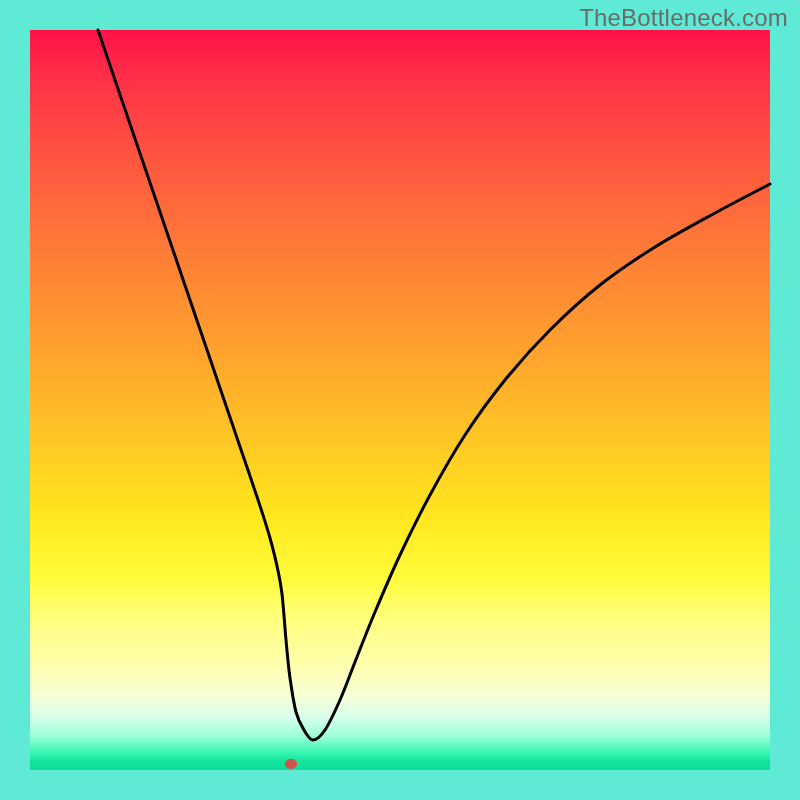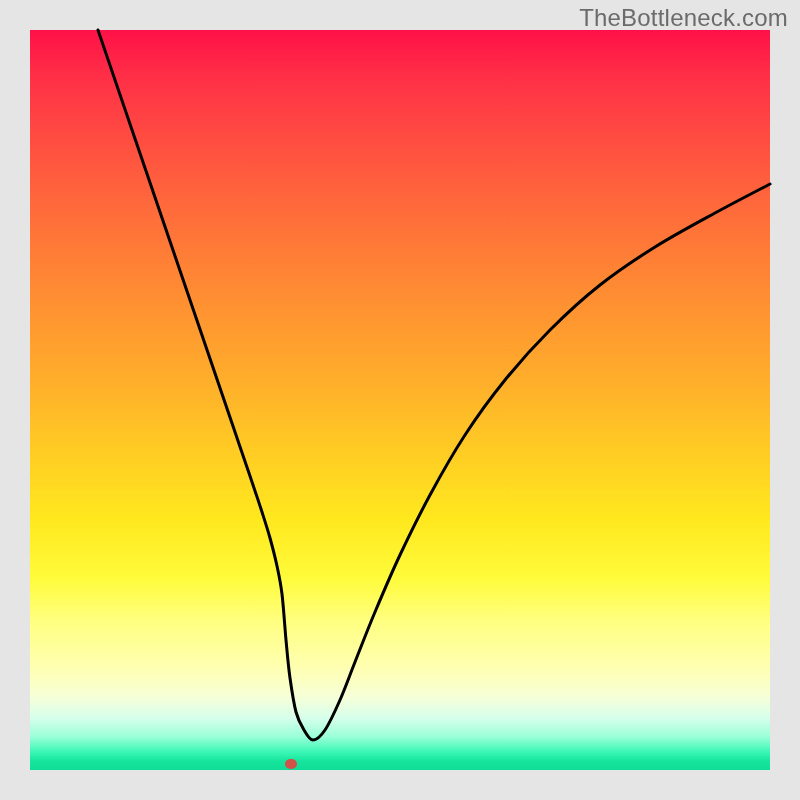--- a/index.html
+++ b/index.html
@@ -9,21 +9,21 @@
     height: 800px;
     overflow: hidden;
     background: #000;
   }
   .frame {
     position: absolute;
     top: 0;
     left: 0;
     width: 800px;
     height: 800px;
-    background: #e5e5e5;
+    background: #5eead4;
   }
   .watermark {
     position: absolute;
     top: 4px;
     right: 12px;
     font-family: Arial, Helvetica, sans-serif;
     font-size: 24px;
     font-weight: 500;
     color: #6b6b6b;
     letter-spacing: 0.2px;

